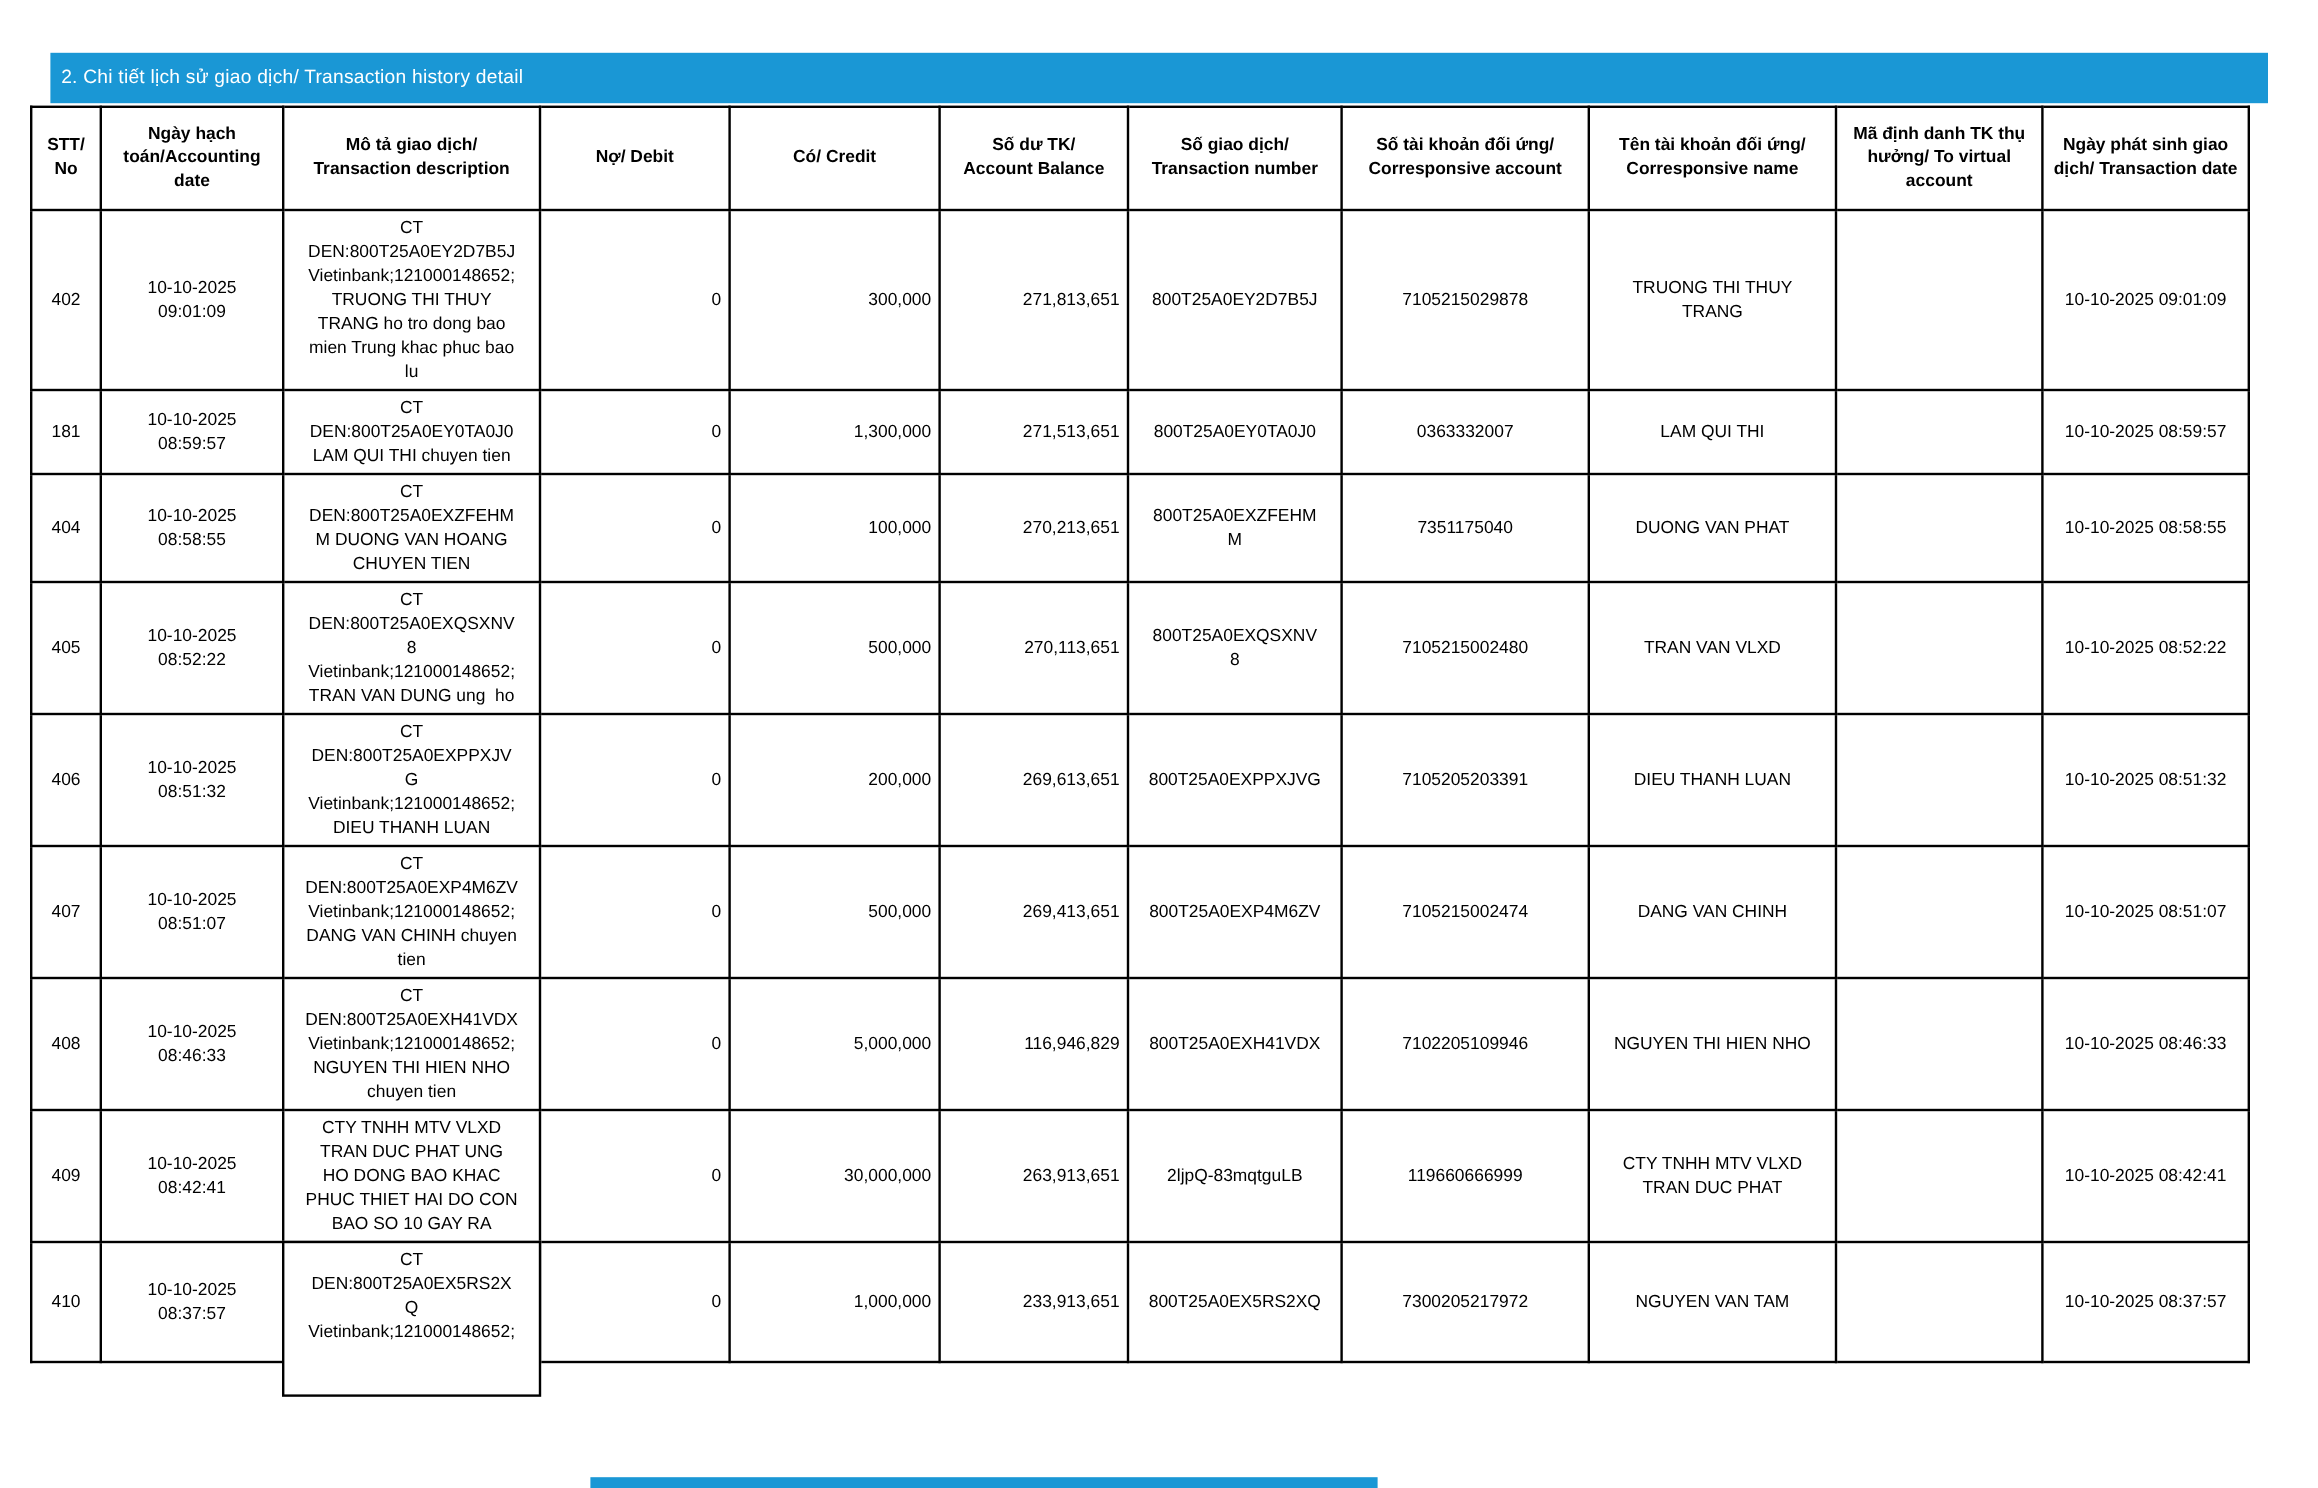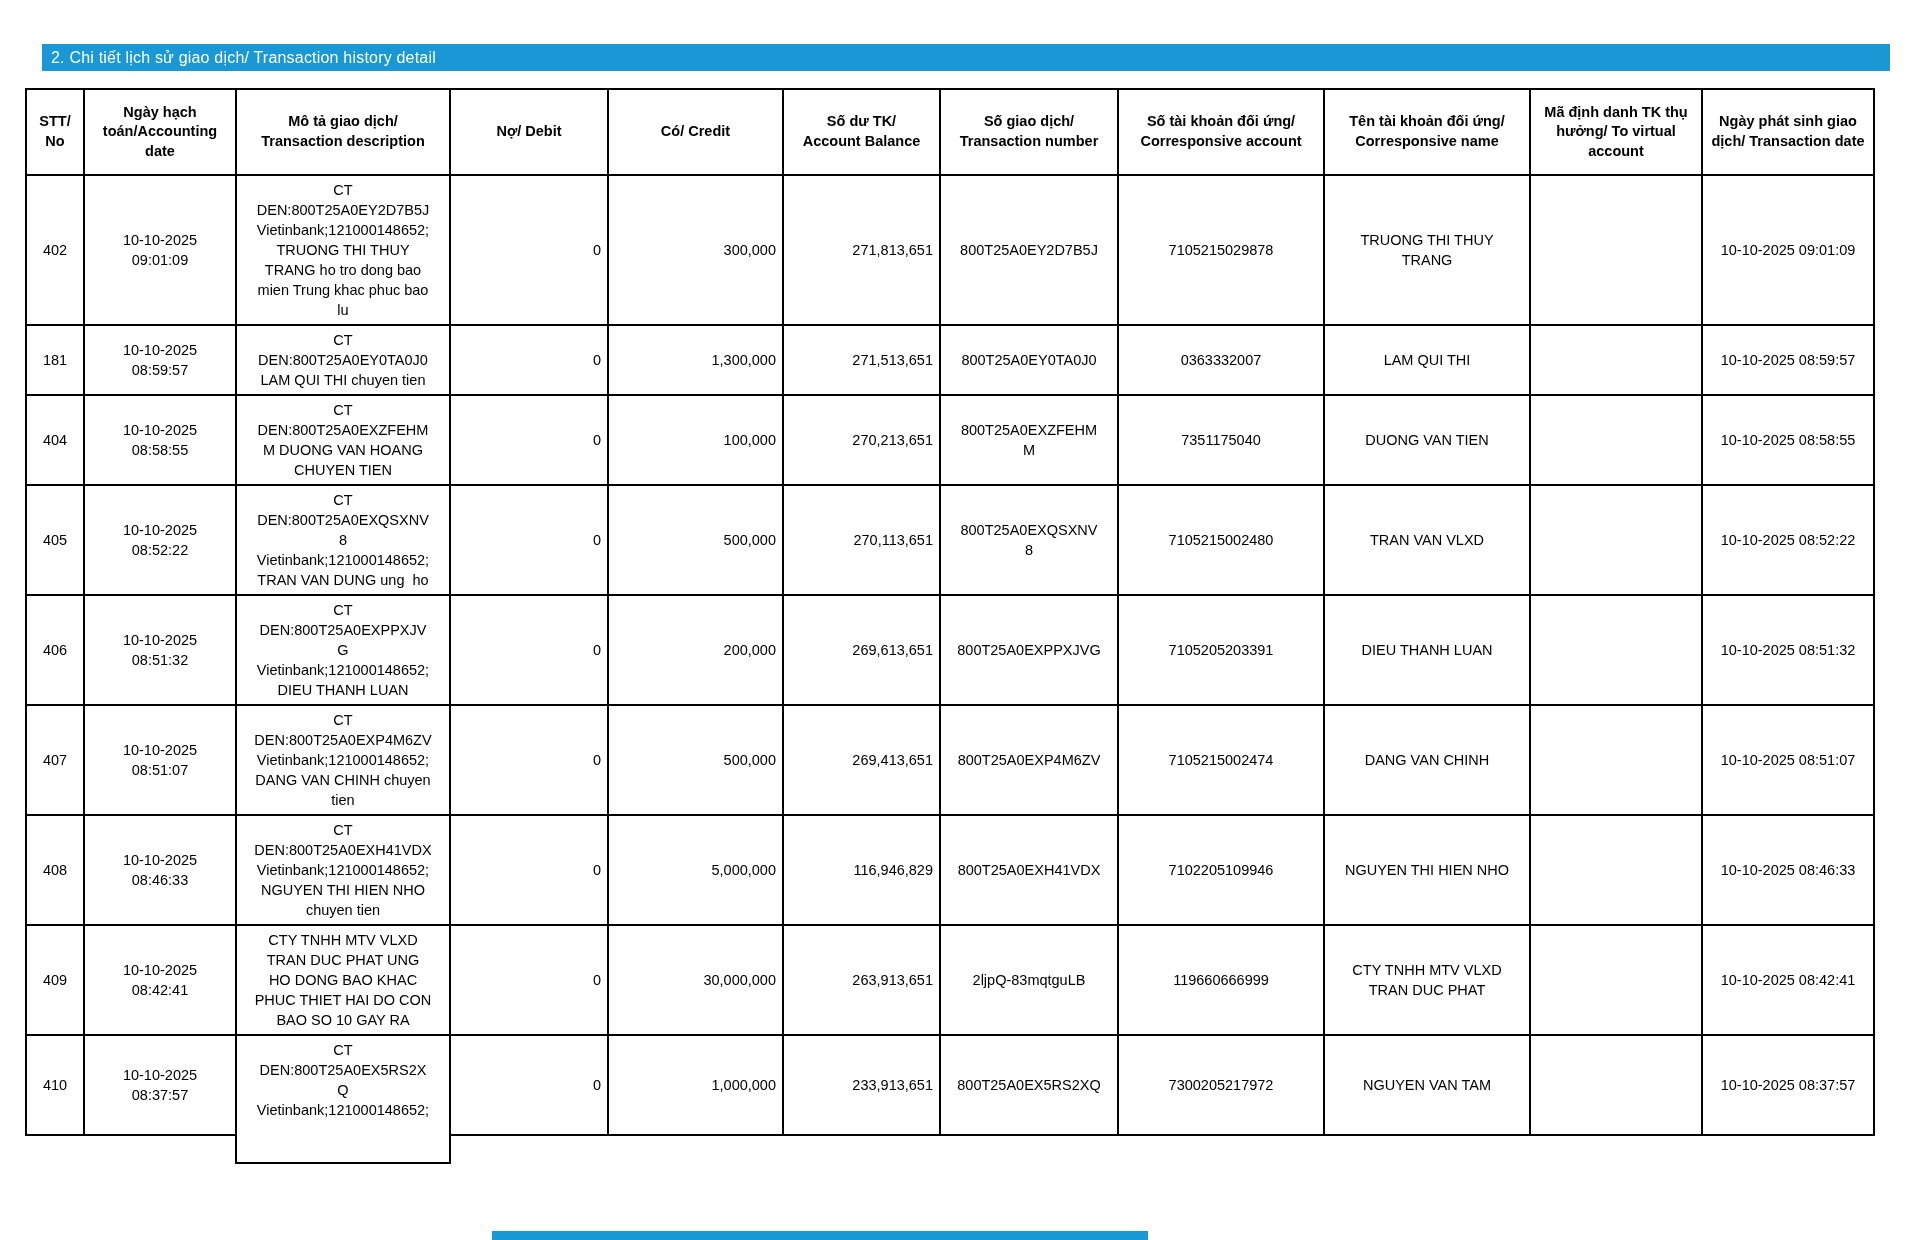--- a/index.html
+++ b/index.html
@@ -13,21 +13,21 @@
     position: relative;
     font-family: "Liberation Sans", sans-serif;
     color: #000;
     overflow: hidden;
   }
   .section-bar {
     position: absolute;
     left: 42px;
     top: 44px;
     width: 1848px;
-    height: 27px;
+    height: 42px;
     background: #1a97d5;
     color: #ffffff;
     font-size: 16px;
     display: flex;
     align-items: center;
     padding-left: 9px;
     box-sizing: border-box;
     letter-spacing: 0.2px;
   }
   table.tx-table {
@@ -192,21 +192,21 @@
         <td class="c-desc">CT
 DEN:800T25A0EXZFEHM
 M DUONG VAN HOANG
 CHUYEN TIEN</td>
         <td class="c-num">0</td>
         <td class="c-num">100,000</td>
         <td class="c-num">270,213,651</td>
         <td class="c-center">800T25A0EXZFEHM
 M</td>
         <td class="c-center">7351175040</td>
-        <td class="c-center">DUONG VAN TIEN</td>
+        <td class="c-center">DUONG VAN PHAT</td>
         <td class="c-center"></td>
         <td class="c-center">10-10-2025 08:58:55</td>
       </tr>
       <tr>
         <td class="c-center">405</td>
         <td class="c-center">10-10-2025
 08:52:22</td>
         <td class="c-desc">CT
 DEN:800T25A0EXQSXNV
 8

